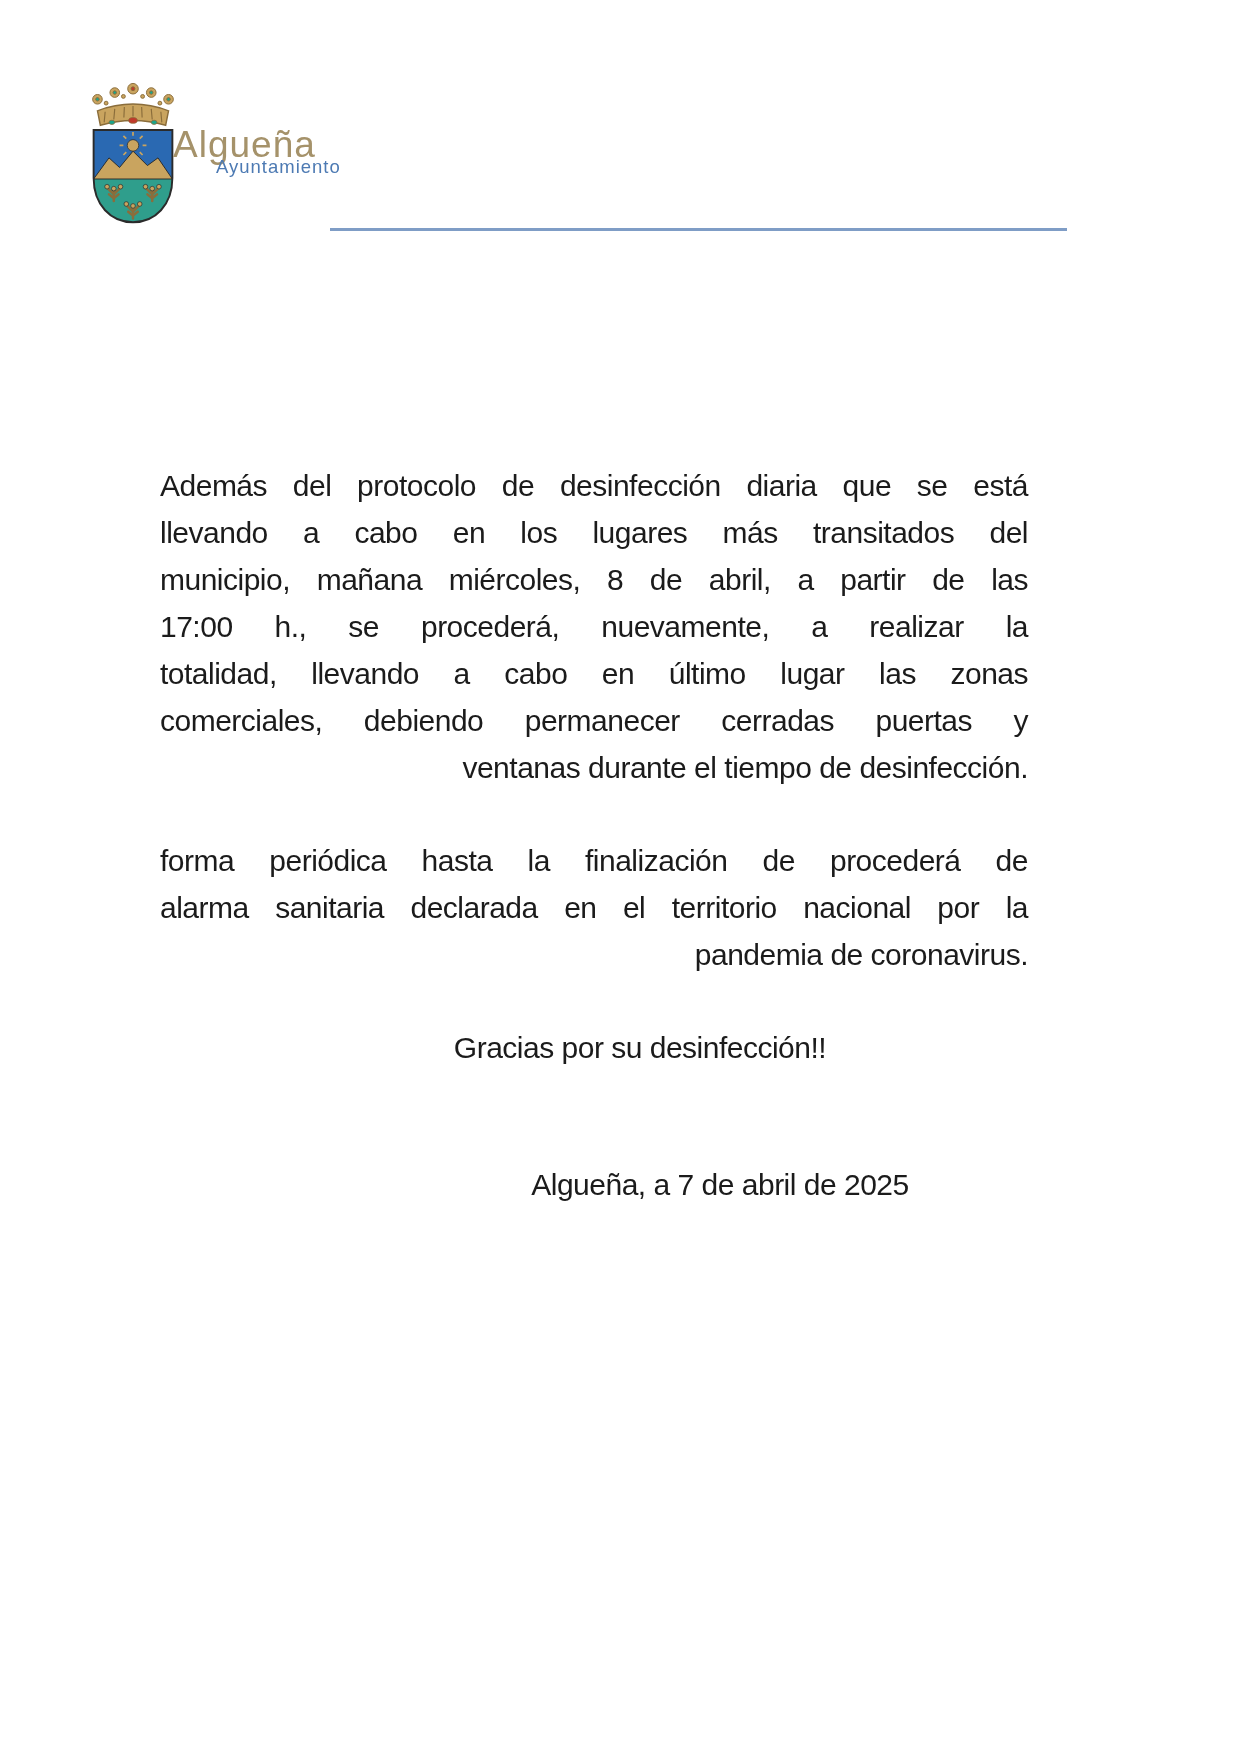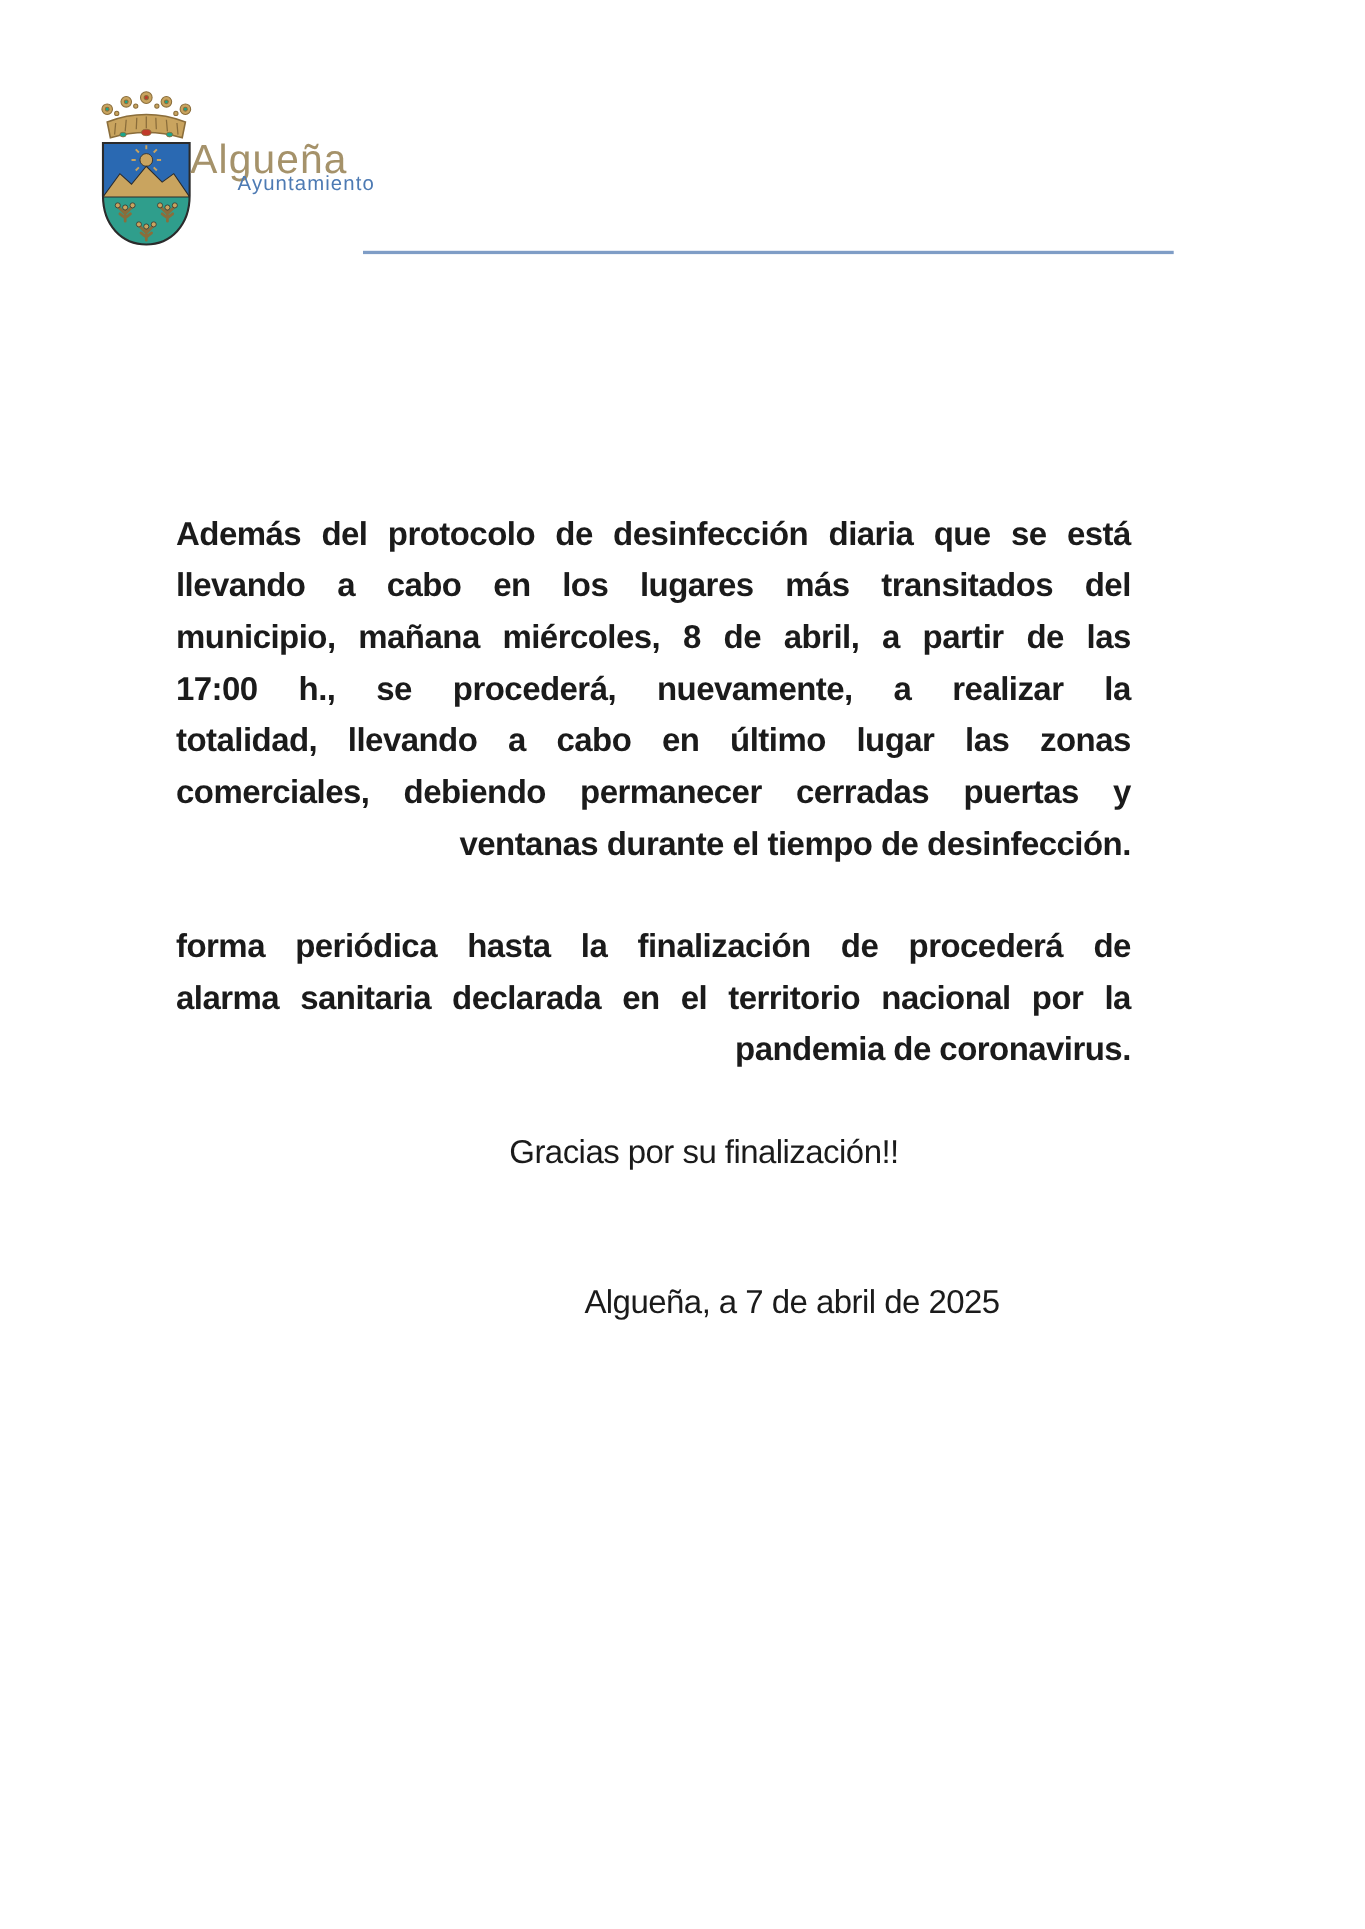--- a/index.html
+++ b/index.html
@@ -38,21 +38,21 @@
   .title-rule{
     position:absolute;left:330px;top:228px;width:737px;height:3px;
     background:var(--c-rule-blue);
   }
   
   .body-col{
     position:absolute;left:160px;top:462px;width:868px;
     font-size:30px;letter-spacing:-0.5px;
     color:var(--c-text);
   }
-  .para{margin:0 0 46px 0;font-weight:bold;}
+  .para{margin:0 0 46px 0;}
   .line{
     line-height:47px;
     text-align:justify;
     text-align-last:justify;
     white-space:normal;
   }
   .line-last{
     line-height:47px;
     text-align:right;
   }
@@ -145,18 +145,18 @@
       <div class="line">comerciales, debiendo permanecer cerradas puertas y</div>
       <div class="line-last">ventanas durante el tiempo de desinfección.</div>
     </div>
 
     <div class="para">
       <div class="line">forma periódica hasta la finalización de procederá de</div>
       <div class="line">alarma sanitaria declarada en el territorio nacional por la</div>
       <div class="line-last">pandemia de coronavirus.</div>
     </div>
 
-    <div class="thanks-line">Gracias por su finalización!!</div>
+    <div class="thanks-line">Gracias por su desinfección!!</div>
 
     <div class="date-line">Algueña, a 7 de abril de 2025</div>
   </div>
 
 </div>
 
 </body></html>

